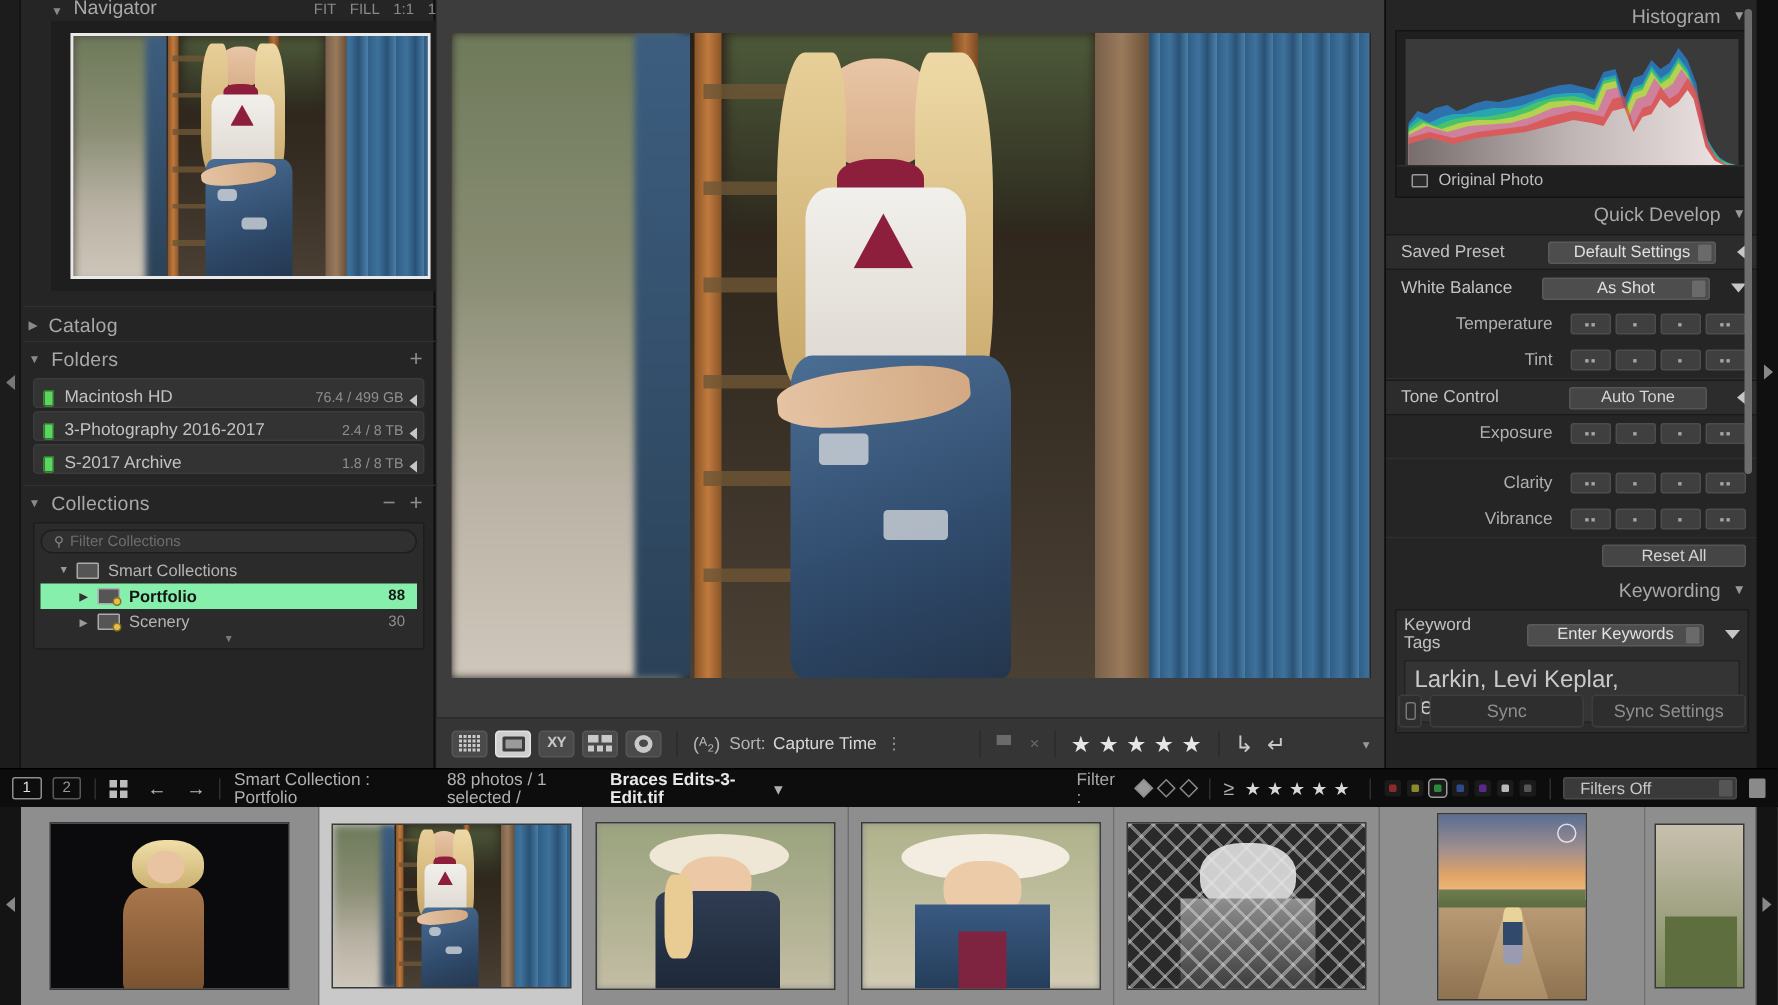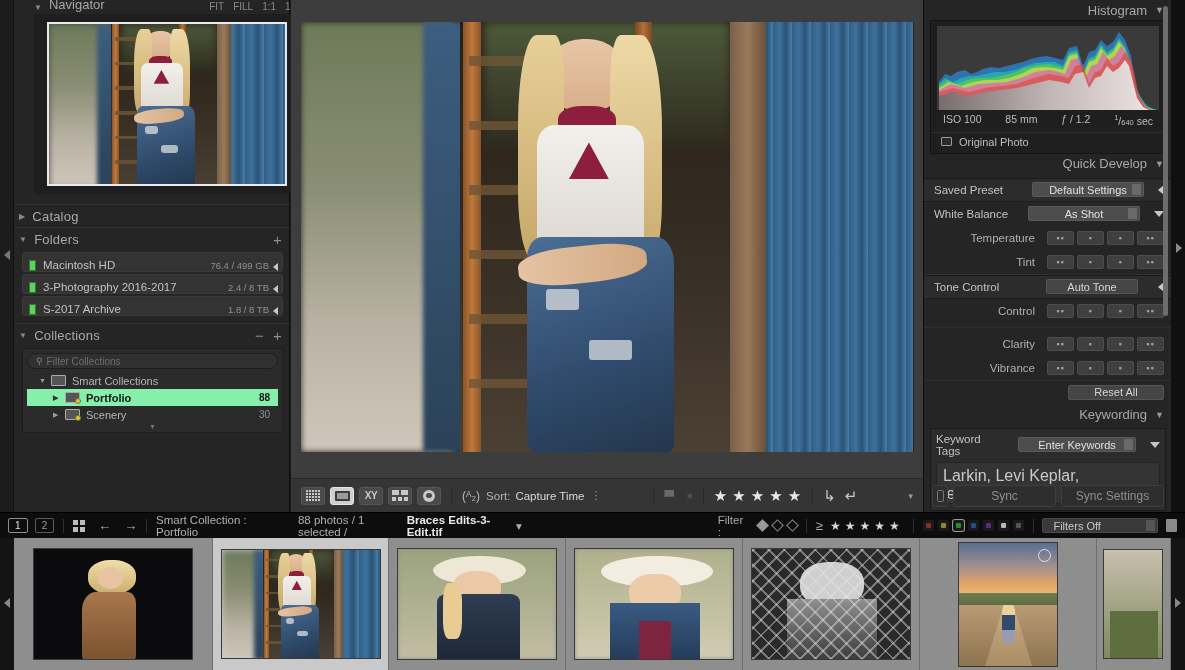--- a/index.html
+++ b/index.html
@@ -497,26 +497,20 @@
               <path d="M2,84 L2,58 L8,52 L16,56 L24,52 L32,50 L40,50 L48,48 L58,46 L68,46 L78,44 L88,40 L98,37 L108,36 L118,36 L126,40 L132,26 L140,24 L146,46 L152,32 L158,30 L164,18 L170,26 L176,22 L182,12 L188,20 L194,36 L198,60 L204,72 L210,80 L216,83 L220,84 Z" fill="#24c3b8" opacity="0.7"></path>
               <path d="M2,84 L2,60 L10,54 L20,58 L30,54 L40,52 L52,52 L64,50 L76,47 L88,42 L100,39 L112,38 L120,40 L126,42 L132,28 L140,26 L146,48 L152,34 L158,32 L164,20 L170,28 L176,24 L182,14 L188,22 L194,38 L198,62 L204,74 L210,81 L216,83 L220,84 Z" fill="#5ad84a" opacity="0.7"></path>
               <path d="M2,84 L2,62 L12,56 L24,60 L36,56 L48,54 L60,54 L72,52 L84,48 L96,42 L108,41 L118,42 L126,44 L132,30 L140,28 L146,50 L152,36 L158,34 L164,22 L170,30 L176,26 L182,16 L188,24 L194,40 L198,64 L204,76 L210,82 L216,84 L220,84 Z" fill="#e8e24a" opacity="0.72"></path>
               <path d="M2,84 L2,64 L14,58 L28,62 L42,58 L56,57 L70,56 L84,52 L98,46 L112,44 L122,46 L128,48 L134,34 L142,32 L148,54 L154,40 L160,38 L166,26 L172,34 L178,30 L184,20 L190,28 L196,44 L200,66 L206,78 L212,83 L218,84 Z" fill="#e84ad8" opacity="0.6"></path>
               <path d="M2,84 L2,66 L16,62 L32,66 L48,62 L64,60 L80,58 L96,52 L112,48 L124,50 L132,52 L138,40 L146,38 L152,58 L158,46 L164,44 L170,32 L176,40 L182,36 L188,26 L194,34 L198,50 L202,70 L208,80 L214,84 L220,84 Z" fill="#e84a3a" opacity="0.65"></path>
             </g>
 
             <path d="M2,84 L2,70 L16,66 L32,70 L48,66 L64,64 L80,62 L96,58 L112,54 L124,56 L132,58 L138,48 L146,46 L152,62 L158,52 L164,50 L170,40 L176,46 L182,42 L188,34 L192,40 L196,56 L200,72 L206,81 L212,84 L220,84 Z" fill="url(#lum)" opacity="0.92"></path>
           </svg>
         </div>
-        <div class="hist-meta">
-          <span>ISO 100</span>
-          <span>85 mm</span>
-          <span>ƒ / 1.2</span>
-          <span><sup>1</sup>/<sub>640</sub> <span>sec</span></span>
-        </div>
         <div class="orig-row">
           <span class="chk"></span>
           <span>Original Photo</span>
         </div>
       </div>
 
       <div class="rp-head">
         <span>Quick Develop</span>
         <span class="tri">▼</span>
       </div>
@@ -561,21 +555,21 @@
 
         <div class="qd-div"></div>
 
         <div class="qd-row bg">
           <span class="qd-label">Tone Control</span>
           <span class="btn-wide" style="margin-left:auto;">Auto Tone</span>
           <span class="tri-left" style="margin-left:14px;"></span>
         </div>
 
         <div class="qd-row">
-          <span class="qd-label right">Control</span>
+          <span class="qd-label right">Exposure</span>
           <span class="stepper">
             <i class="st">▪▪</i>
             <i class="st">▪</i>
             <i class="st">▪</i>
             <i class="st">▪▪</i>
           </span>
         </div>
 
         <div class="qd-div" style="margin:4px 0;"></div>
 

